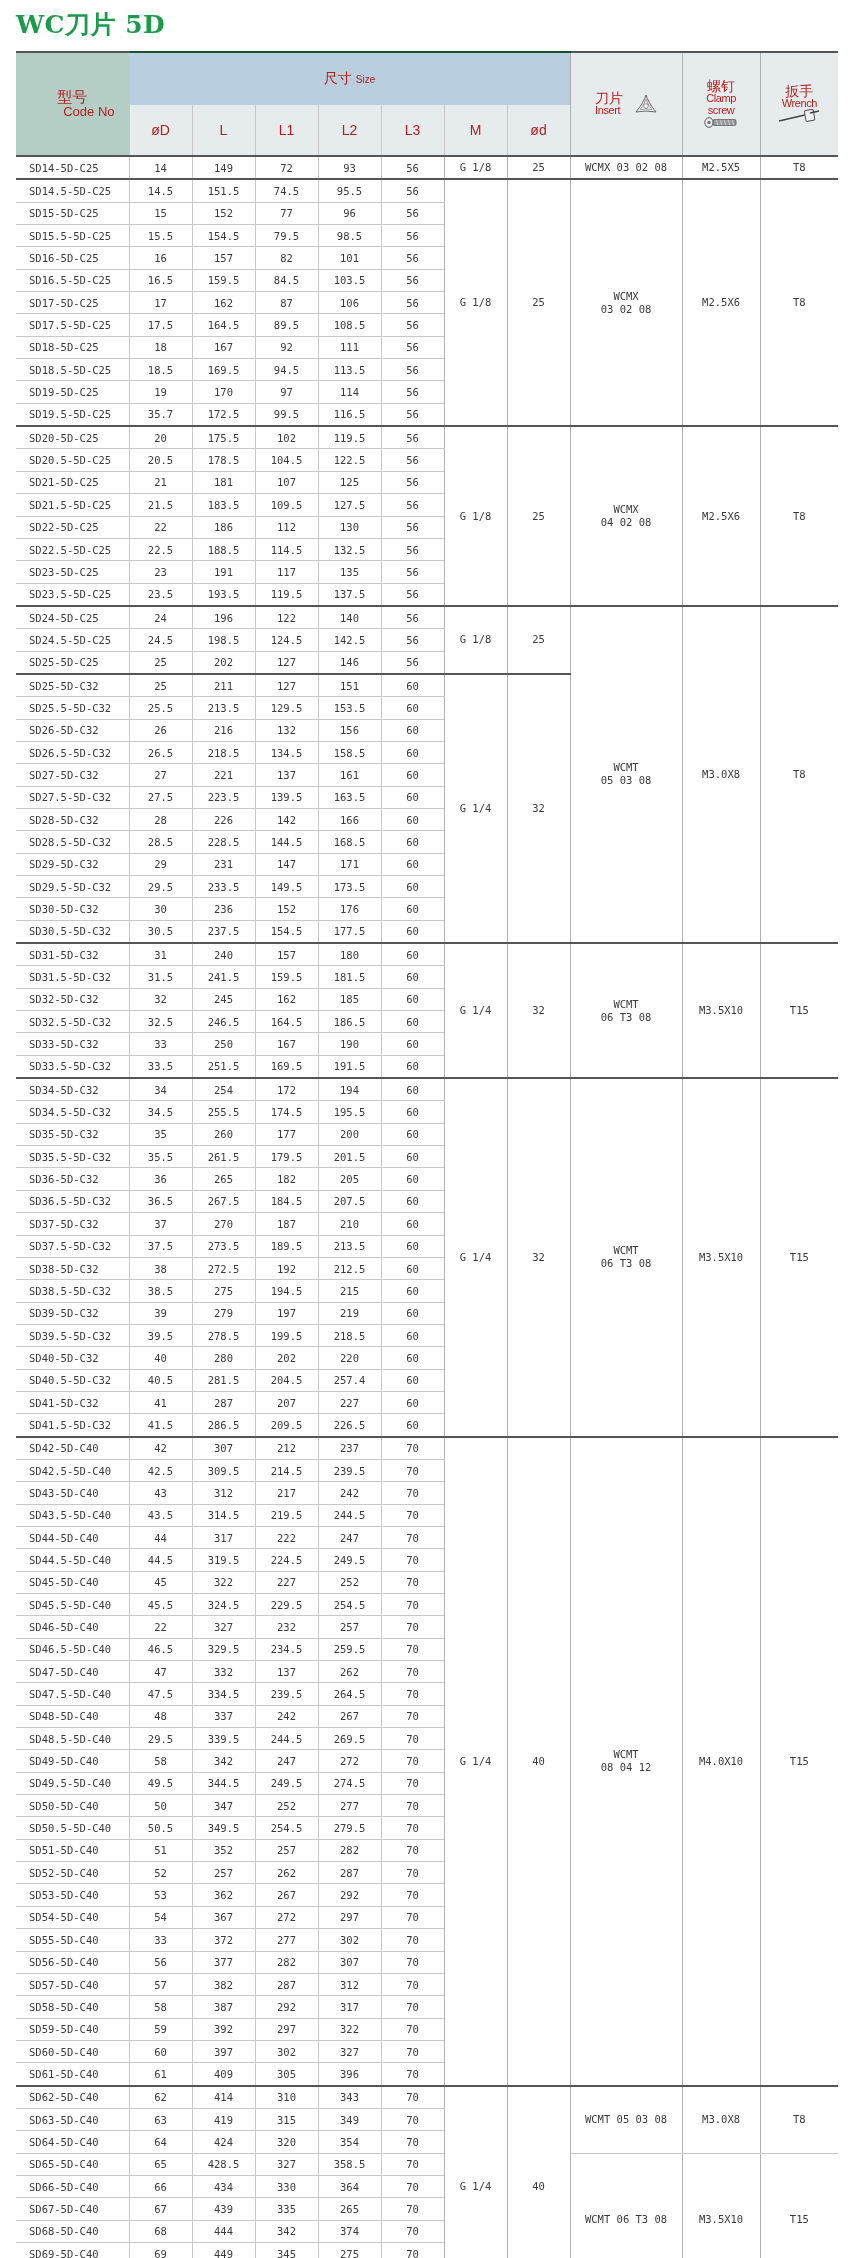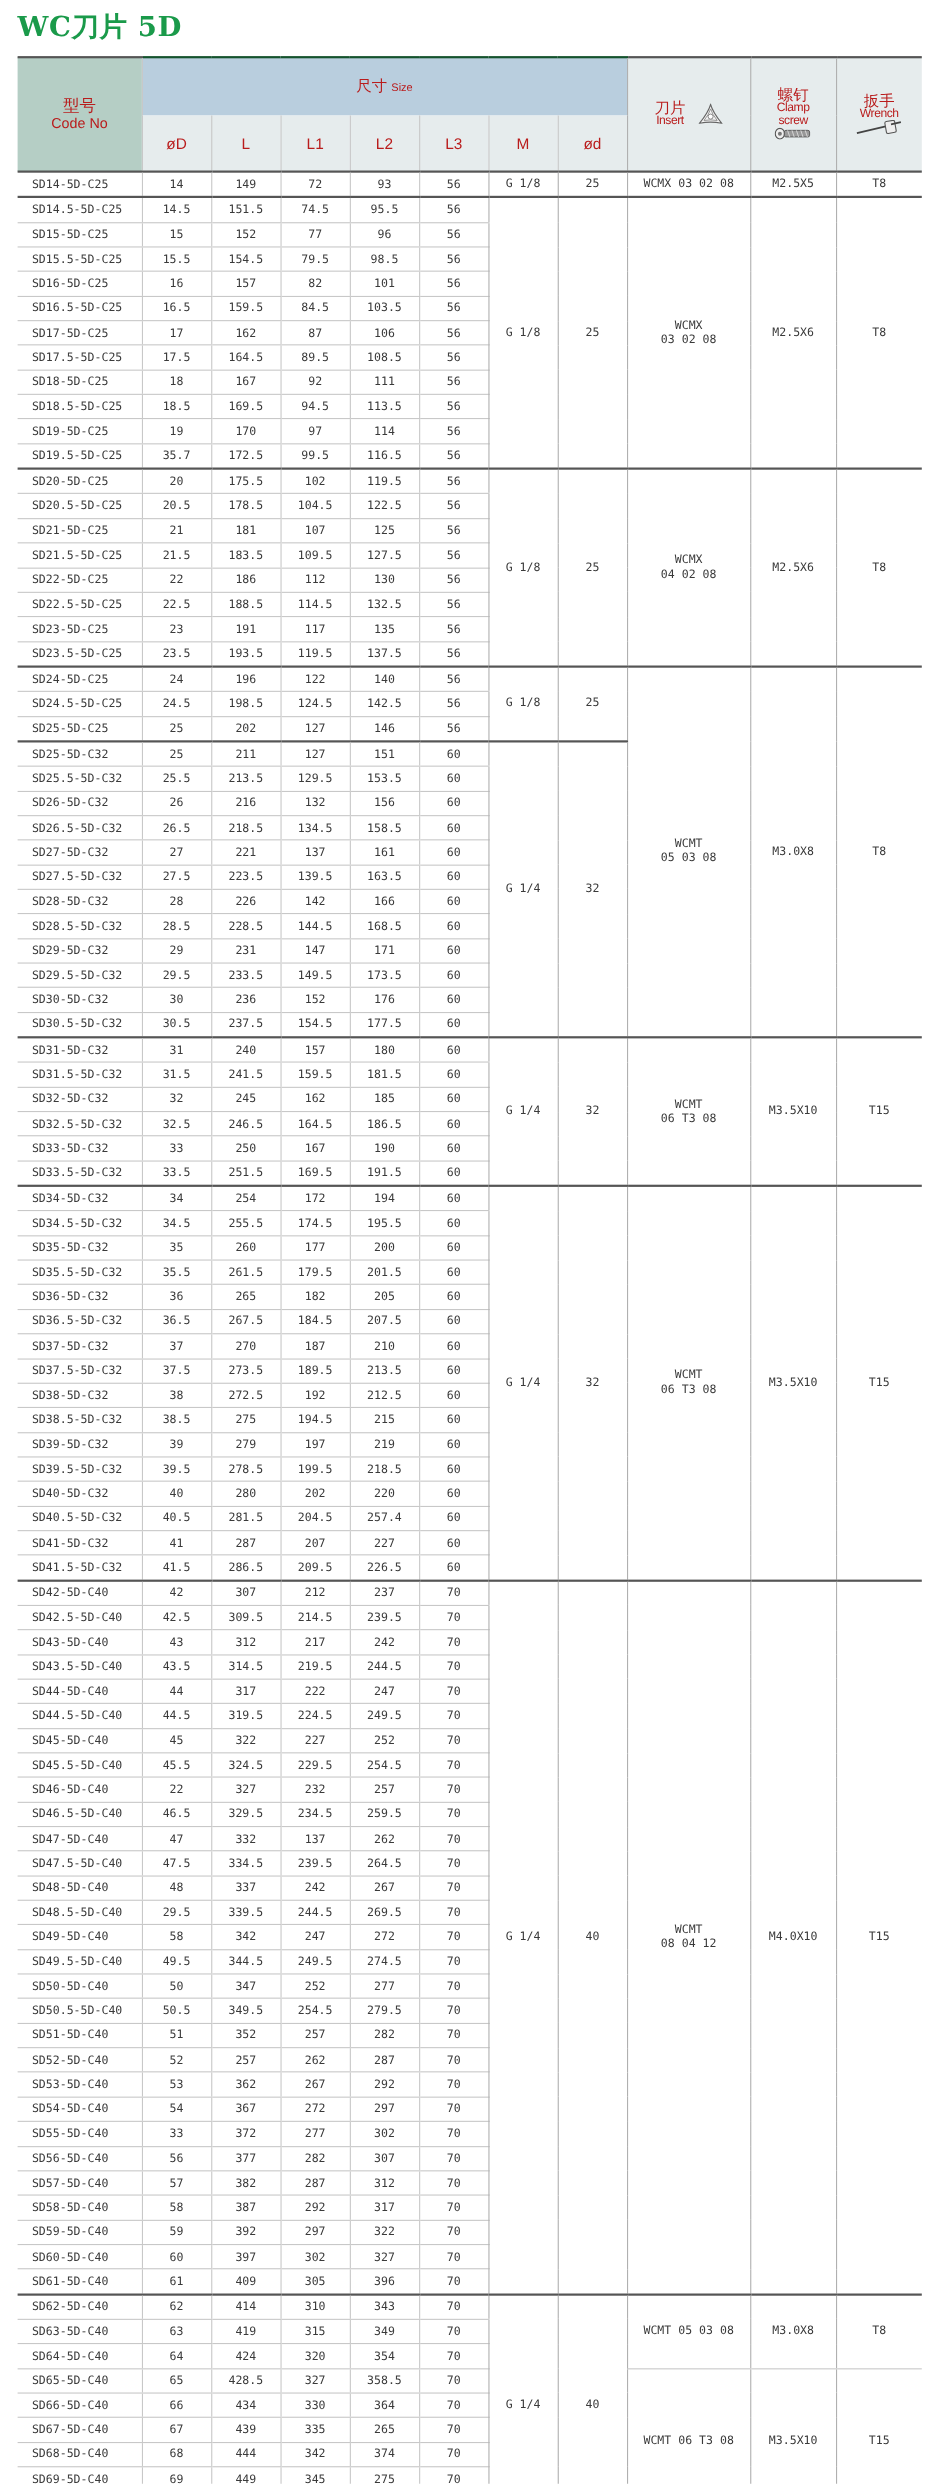--- a/index.html
+++ b/index.html
@@ -7,29 +7,29 @@
   .title{position:absolute;left:16px;top:8px;font-family:"DejaVu Serif","Liberation Serif",serif;font-weight:bold;font-size:25px;color:#1a9a4a;letter-spacing:0.5px;white-space:nowrap;}
   table.spec{position:absolute;left:16px;top:51px;width:821px;border-collapse:collapse;table-layout:fixed;}
   table.spec col.c-code{width:113px;}
   table.spec col.c-n{width:63px;}
   table.spec col.c-ins{width:112px;}
   table.spec col.c-scr{width:78px;}
   table.spec col.c-wr{width:78px;}
   table.spec th{font-family:"Liberation Sans","DejaVu Sans",sans-serif;font-weight:normal;color:#b91c1c;padding:14px;text-align:center;vertical-align:middle;}
   th.code-head{background:#b5cec5;height:48px;border-top:2px solid #555;border-bottom:2px solid #555;border-right:1px solid #c8c8c8;line-height:15px;}
   th.code-head .zh{font-size:15px;display:block;}
-  th.code-head .en{font-size:13px;display:block;}
+  th.code-head .en{font-size:13px;display:block;text-align:right;}
   th.size-head{background:#b9cede;height:24px;border-top:2px solid #14532d;font-size:14px;}
   th.size-head small{font-size:10px;}
   th.sub{background:#e6eced;height:22px;border-bottom:2px solid #555;border-left:1px solid #c8c8c8;font-size:14px;}
   th.acc{background:#e6eced;border-top:2px solid #555;border-bottom:2px solid #555;border-left:1px solid #b0b0b0;line-height:12px;}
   th.acc .zh{font-size:14px;display:block;}
   th.acc .en{font-size:11px;display:block;letter-spacing:-0.4px;}
   .ins-wrap{display:flex;align-items:center;justify-content:center;gap:12px;}
-  .ins-txt{text-align:center;}
+  .ins-txt{text-align:left;}
   table.spec td{height:21.35px;padding:0;font-size:10.5px;text-align:center;vertical-align:middle;border-bottom:1px solid #c8c8c8;border-left:1px solid #c8c8c8;white-space:nowrap;color:#3a3a3a;}
   table.spec td.code{text-align:left;padding-left:13px;border-left:none;}
   table.spec td.span{border-left:1px solid #b0b0b0;border-bottom:2px solid #555;line-height:13px;}
   table.spec tr.gend td{border-bottom:2px solid #555;}
   table.spec td.span.sub-div{border-bottom:1px solid #c8c8c8;}
   table.spec td.span.mdgrp{border-bottom:2px solid #555;}
   .ico{display:inline-block;vertical-align:middle;}
 </style>
 </head>
 <body>

